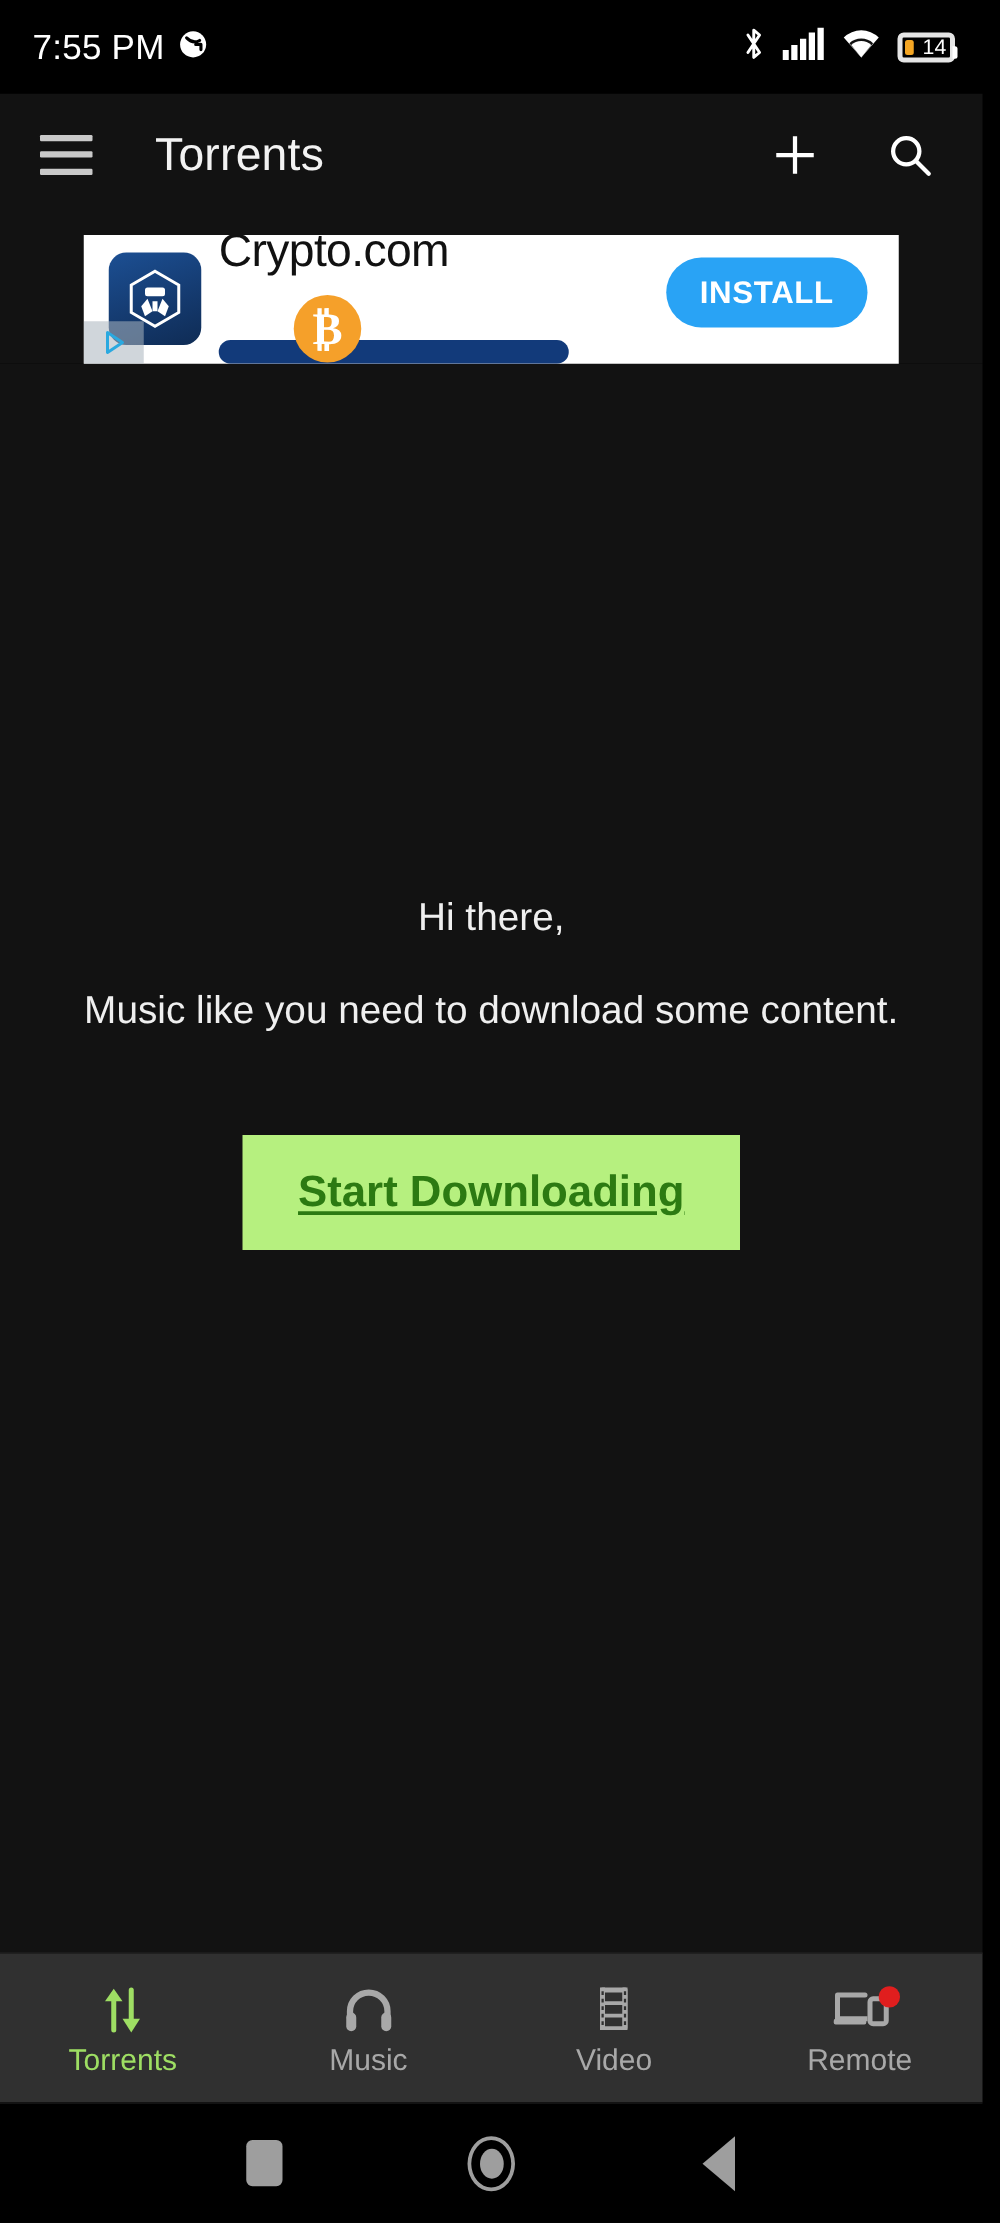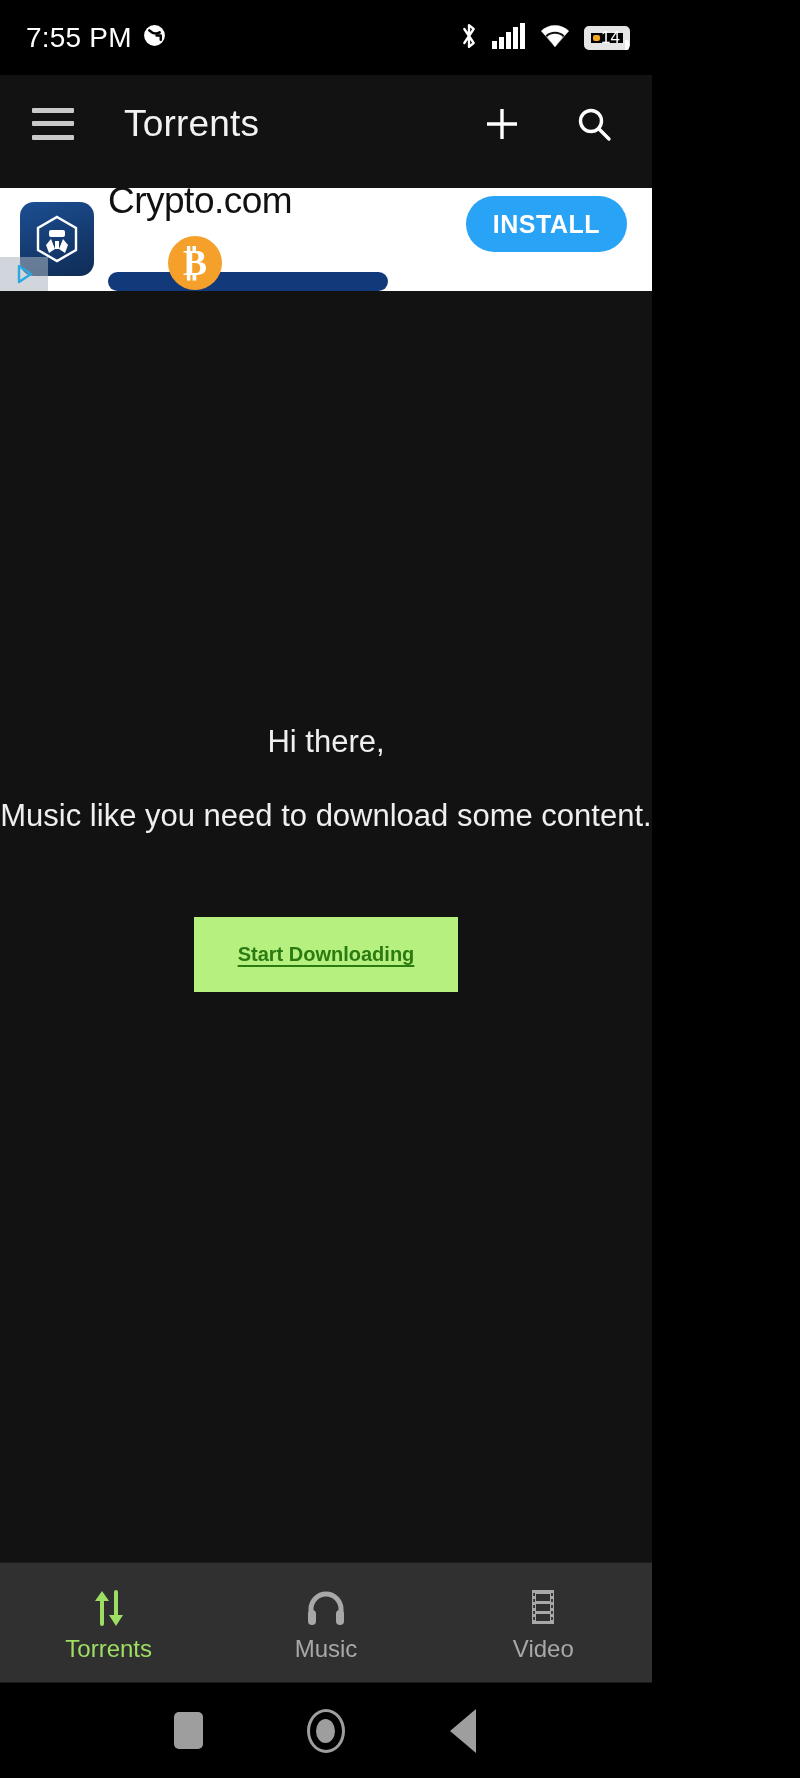--- a/index.html
+++ b/index.html
@@ -5,21 +5,21 @@
   * { box-sizing: border-box; margin: 0; padding: 0; }
   html, body {
     width: 800px;
     height: 1778px;
     background: #000000;
     font-family: "Liberation Sans", sans-serif;
     overflow: hidden;
   }
   .phone {
     position: relative;
-    width: 652px;
+    width: 786px;
     height: 1778px;
     background: #000000;
     display: flex;
     flex-direction: column;
   }
 
   
   .status-bar {
     height: 75px;
     background: #000000;
@@ -42,21 +42,21 @@
   }
   .status-right {
     display: flex;
     align-items: center;
     gap: 13px;
   }
   .batt {
     position: relative;
     width: 46px;
     height: 24px;
-    border: 7px solid #e5e5e5;
+    border: 4px solid #e5e5e5;
     border-radius: 5px;
     display: flex;
     align-items: center;
     justify-content: flex-end;
     padding-right: 3px;
   }
   .batt::after {
     content: "";
     position: absolute;
     right: -6px;
@@ -191,21 +191,21 @@
     justify-content: center;
     color: #ffffff;
     font-size: 36px;
     font-weight: 700;
     font-family: "Liberation Serif", serif;
     line-height: 1;
   }
   .ad-install {
     position: absolute;
     right: 25px;
-    top: 8px;
+    top: 18px;
     height: 56px;
     padding: 0 27px;
     border-radius: 28px;
     background: #29a3f5;
     color: #ffffff;
     font-size: 25px;
     font-weight: 700;
     letter-spacing: 0.5px;
     display: flex;
     align-items: center;
@@ -244,21 +244,21 @@
   }
   .start-btn {
     margin-top: 48px;
     background: #b6f07f;
     padding: 26px 44px;
     display: inline-block;
     cursor: pointer;
   }
   .start-btn-label {
     color: #2c7a12;
-    font-size: 20px;
+    font-size: 35px;
     font-weight: 700;
     text-decoration: underline;
     text-underline-offset: 4px;
   }
 
   
   .bottom-nav {
     flex: 0 0 auto;
     height: 120px;
     background: #303030;
@@ -489,20 +489,32 @@
           <rect x="26.1" y="6" width="1.8" height="3" fill="#303030"></rect>
           <rect x="26.1" y="12" width="1.8" height="3" fill="#303030"></rect>
           <rect x="26.1" y="18" width="1.8" height="3" fill="#303030"></rect>
           <rect x="26.1" y="24" width="1.8" height="3" fill="#303030"></rect>
           <rect x="26.1" y="30" width="1.8" height="3" fill="#303030"></rect>
         </svg>
       </span>
       <span class="nav-label">Video</span>
     </div>
 
+    <div class="nav-item">
+      <span class="nav-icon">
+        <svg width="48" height="40" viewBox="0 0 48 40">
+          <path d="M6 9 L6 28 L30 28" stroke="#a8a8a8" stroke-width="4" fill="none" stroke-linejoin="round"></path>
+          <path d="M6 9 L28 9" stroke="#a8a8a8" stroke-width="4" stroke-linecap="round"></path>
+          <rect x="3" y="28" width="26" height="4.5" rx="1.5" fill="#a8a8a8"></rect>
+          <rect x="32" y="12" width="13" height="20" rx="2.5" fill="none" stroke="#a8a8a8" stroke-width="4"></rect>
+        </svg>
+      </span>
+      <span class="nav-badge"></span>
+      <span class="nav-label">Remote</span>
+    </div>
   </div>
 
   <div class="android-nav">
     <div class="sys-btn">
       <span class="sys-square"></span>
     </div>
     <div class="sys-btn">
       <span class="sys-home">
           <i></i>
         </span>

